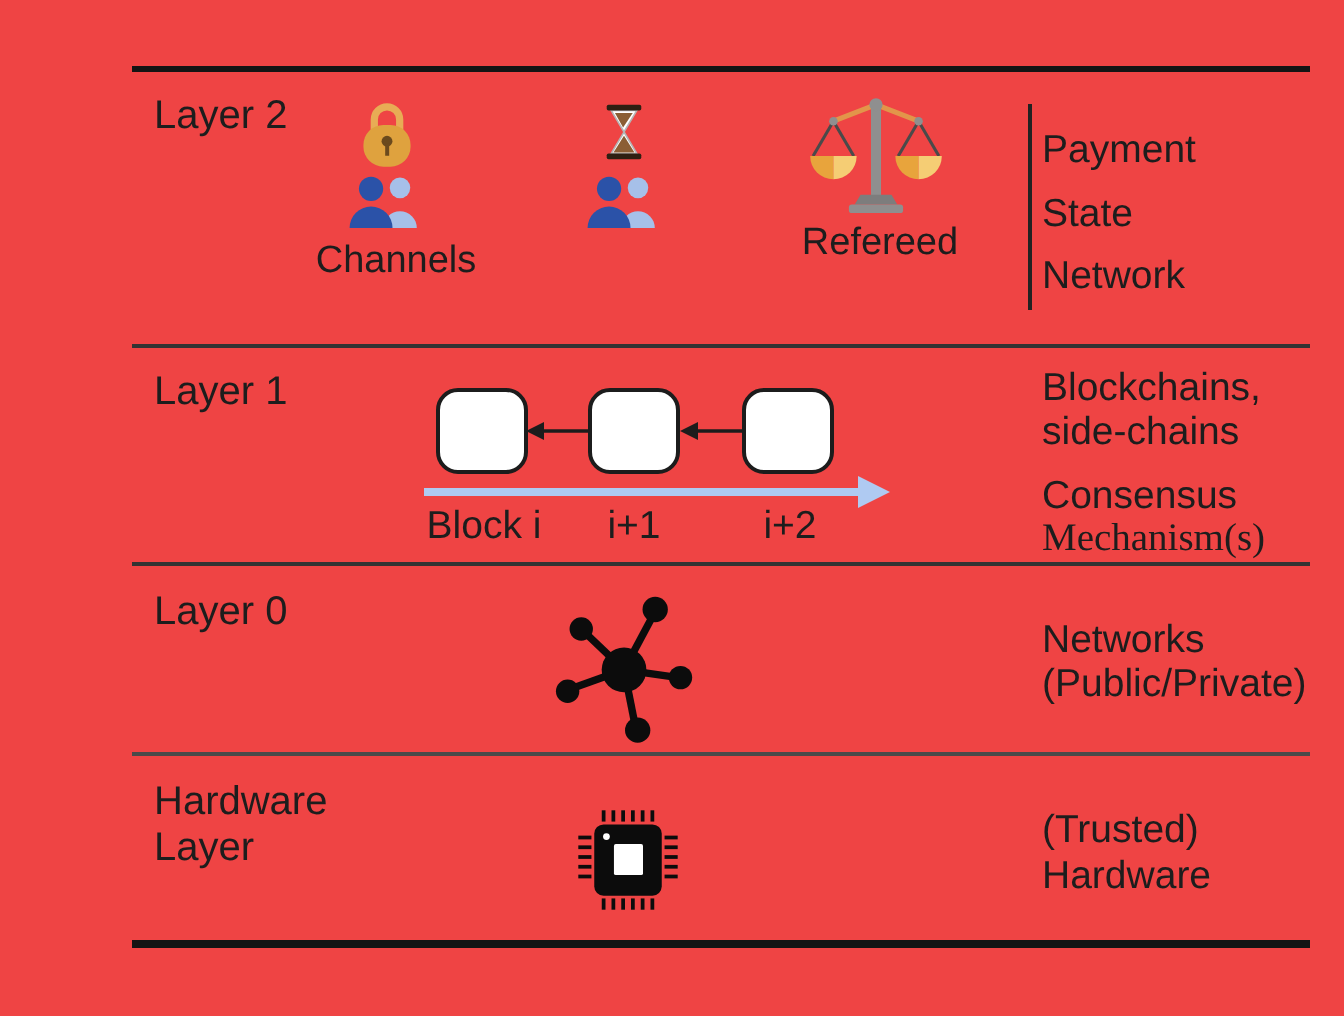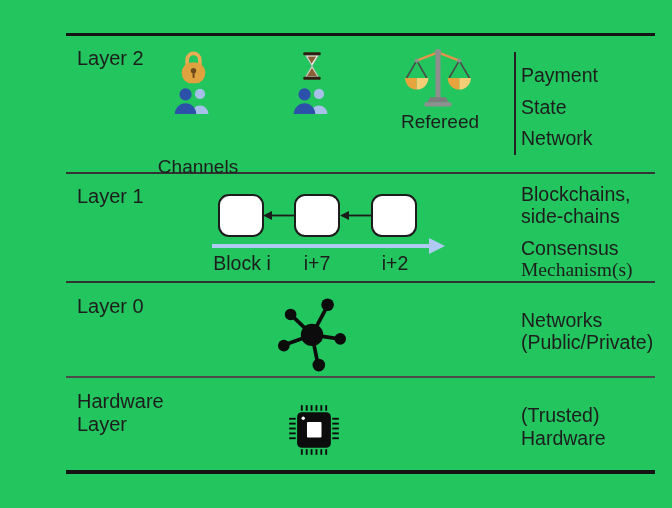--- a/index.html
+++ b/index.html
@@ -1,17 +1,17 @@
 <!DOCTYPE html>
 <html><head>
 <meta charset="utf-8">
 <style>
   html,body{margin:0;padding:0;background:#ffffff;}
   .canvas{
-    position:relative;width:672px;height:508px;background:#22c55e;overflow:hidden;
+    position:relative;width:672px;height:508px;background:#ef4444;overflow:hidden;
     font-family:"Liberation Sans",sans-serif;color:#1d1d1d;
   }
   .abs{position:absolute;}
   .hline{position:absolute;left:66px;width:589px;background:#141414;}
   .txt{position:absolute;font-size:20px;line-height:23px;color:#1d1d1d;white-space:nowrap;}
   .caption{position:absolute;font-size:19px;line-height:22px;text-align:center;color:#1d1d1d;}
   .rightcol{position:absolute;left:521px;font-size:19.5px;line-height:22px;color:#1d1d1d;white-space:nowrap;}
   .blocklabel{position:absolute;top:252px;font-size:19.5px;text-align:center;color:#1d1d1d;}
   .vdivider{position:absolute;left:514px;top:52px;width:2px;height:103px;background:#222;}
   svg{display:block;}
@@ -34,21 +34,21 @@
     <rect x="3" y="14" width="26" height="23" rx="11" fill="#DFA23E"></rect>
     <circle cx="16" cy="23" r="3" fill="#6B4A1D"></circle>
     <rect x="15" y="24" width="2.2" height="7" fill="#6B4A1D"></rect>
   </svg>
   <svg class="abs" style="left:173px;top:86px;" width="40" height="28" viewBox="0 0 42 30">
     <circle cx="28.5" cy="8.5" r="5.5" fill="#A6C0E9"></circle>
     <path d="M19.5 30 a9 9 0 0 1 18 0 z" fill="#A6C0E9"></path>
     <circle cx="13" cy="9" r="6.5" fill="#2B52A8"></circle>
     <path d="M1.5 30 a11.5 11.5 0 0 1 23 0 z" fill="#2B52A8"></path>
   </svg>
-  <div class="caption" style="left:144px;top:120px;width:108px;margin-top:36px;">Channels</div>
+  <div class="caption" style="left:144px;top:120px;width:108px;">Channels</div>
 
   <svg class="abs" style="left:302px;top:52px;" width="20" height="28" viewBox="0 0 22 30">
     <path d="M4 3.2 L18 3.2 L11 15 Z" fill="#ffffff" stroke="#b5b5b5" stroke-width="0.9"></path>
     <path d="M11 15 L18 26.8 L4 26.8 Z" fill="#ffffff" stroke="#b5b5b5" stroke-width="0.9"></path>
     <path d="M6 4.5 L15.8 4.5 L10.5 12.5 Z" fill="#8B5E34"></path>
     <path d="M11 17 L16.8 26.3 L5.2 26.3 Z" fill="#8B5E34"></path>
     <rect x="1.5" y="0" width="19" height="3.2" rx="1" fill="#2E1F12"></rect>
     <rect x="1.5" y="26.8" width="19" height="3.2" rx="1" fill="#2E1F12"></rect>
   </svg>
   <svg class="abs" style="left:292px;top:86px;" width="40" height="28" viewBox="0 0 42 30">
@@ -94,21 +94,21 @@
     <rect x="167" y="5" width="44" height="41" rx="10" fill="#ffffff" stroke="#1c1c1c" stroke-width="2"></rect>
     <line x1="90" y1="25.5" x2="65" y2="25.5" stroke="#1c1c1c" stroke-width="1.8"></line>
     <polygon points="58,25.5 67,21 67,30" fill="#1c1c1c"></polygon>
     <line x1="167" y1="25.5" x2="142" y2="25.5" stroke="#1c1c1c" stroke-width="1.8"></line>
     <polygon points="135,25.5 144,21 144,30" fill="#1c1c1c"></polygon>
     <line x1="7" y1="56" x2="225" y2="56" stroke-width="4" stroke="#AFCAF2"></line>
     <polygon points="240,56 224,48 224,64" fill="#AFCAF2"></polygon>
   </svg>
 
   <div class="blocklabel" style="left:206px;width:72px;">Block i</div>
-  <div class="blocklabel" style="left:287px;width:60px;">i+7</div>
+  <div class="blocklabel" style="left:287px;width:60px;">i+1</div>
   <div class="blocklabel" style="left:365px;width:60px;">i+2</div>
 
   <div class="rightcol" style="top:183px;">Blockchains,</div>
   <div class="rightcol" style="top:205px;">side-chains</div>
   <div class="rightcol" style="top:237px;">Consensus</div>
   <div class="rightcol" style="top:259px;font-family:Liberation Serif, serif;">Mechanism(s)</div>
 
   <div class="txt" style="left:77px;top:295px;">Layer 0</div>
 
   <svg class="abs" style="left:277px;top:292px;" width="72" height="80" viewBox="0 0 74 82">

